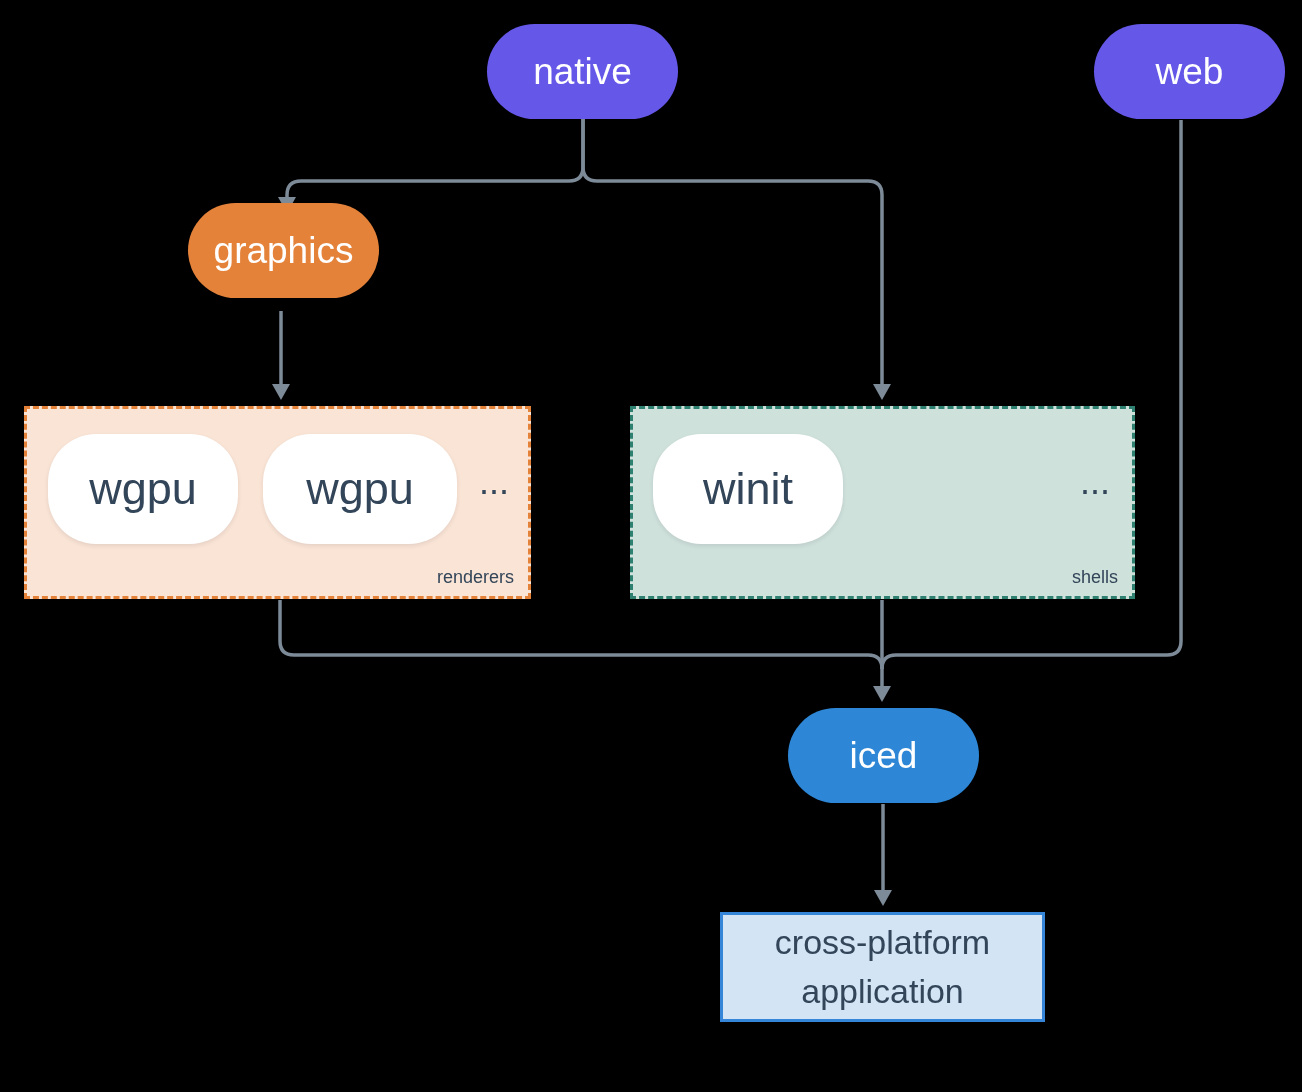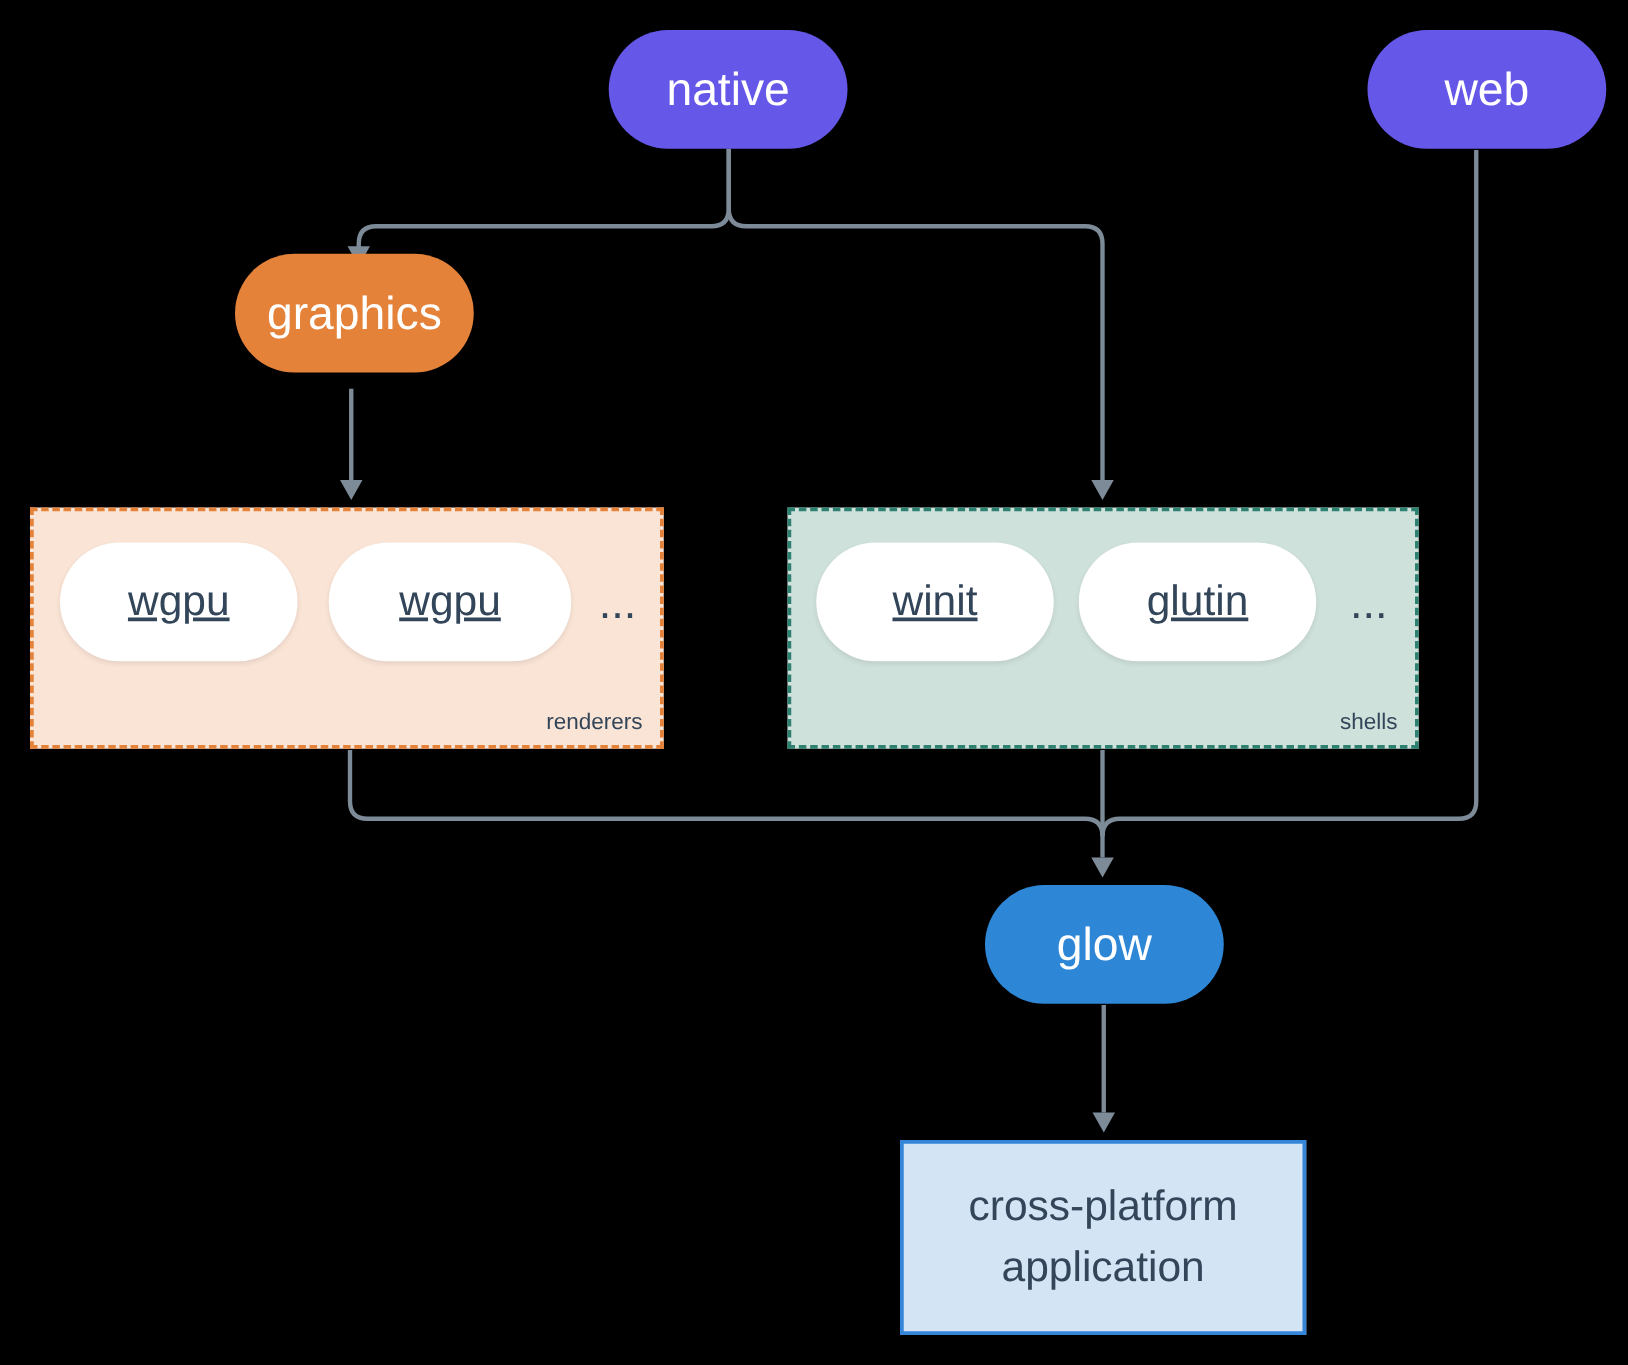--- a/index.html
+++ b/index.html
@@ -52,51 +52,50 @@
   }
   .group--shells {
     left: 630px; top: 406px; width: 505px;
     background: var(--green, #cfe1db);
     border: 3px dashed var(--teal, #2e8070);
   }
   .white-pill {
     position: absolute;
     top: 25px;
     width: 190px;
-    height: 95px;
+    height: 110px;
     border-radius: 48px;
     background: #fff;
     display: flex;
     align-items: center;
     justify-content: center;
-    font-size: 34px;
+    font-size: 45px;
     color: var(--ink, #324559);
     box-shadow: 0 2px 4px rgba(40,40,60,0.10);
-    text-decoration: underline;
   }
   .ellipsis {
     position: absolute;
     top: 25px;
     height: 95px;
     display: flex;
     align-items: center;
     font-size: 36px;
     color: var(--ink, #324559);
   }
   .group-label {
     position: absolute;
     right: 14px;
     bottom: 8px;
     font-size: 18px;
     color: var(--ink, #324559);
   }
   .app-box {
     position: absolute;
     left: 720px; top: 912px;
-    width: 325px; height: 156px;
+    width: 325px; height: 110px;
     background: var(--appfill, #d3e4f5);
     border: 3px solid var(--appborder, #3585d8);
     display: flex;
     flex-direction: column;
     align-items: center;
     justify-content: center;
     font-size: 34px;
     line-height: 49px;
     color: var(--ink, #324559);
   }
@@ -141,29 +140,26 @@
       <span>wgpu</span>
     </div>
     <div class="ellipsis" style="left:452px;">...</div>
     <div class="group-label">renderers</div>
   </div>
 
   <div class="group group--shells">
     <div class="white-pill" style="left:20px;">
       <span>winit</span>
     </div>
-    <div class="white-pill" style="left:230px;">
-      <span>glutin</span>
-    </div>
     <div class="ellipsis" style="left:447px;">...</div>
     <div class="group-label">shells</div>
   </div>
 
   <div class="pill pill--iced" style="left:788px; top:708px;">
-    <span>glow</span>
+    <span>iced</span>
   </div>
 
   <div class="app-box">
     <div>cross-platform</div>
     <div>application</div>
   </div>
 
 </div>
 
 </body></html>

